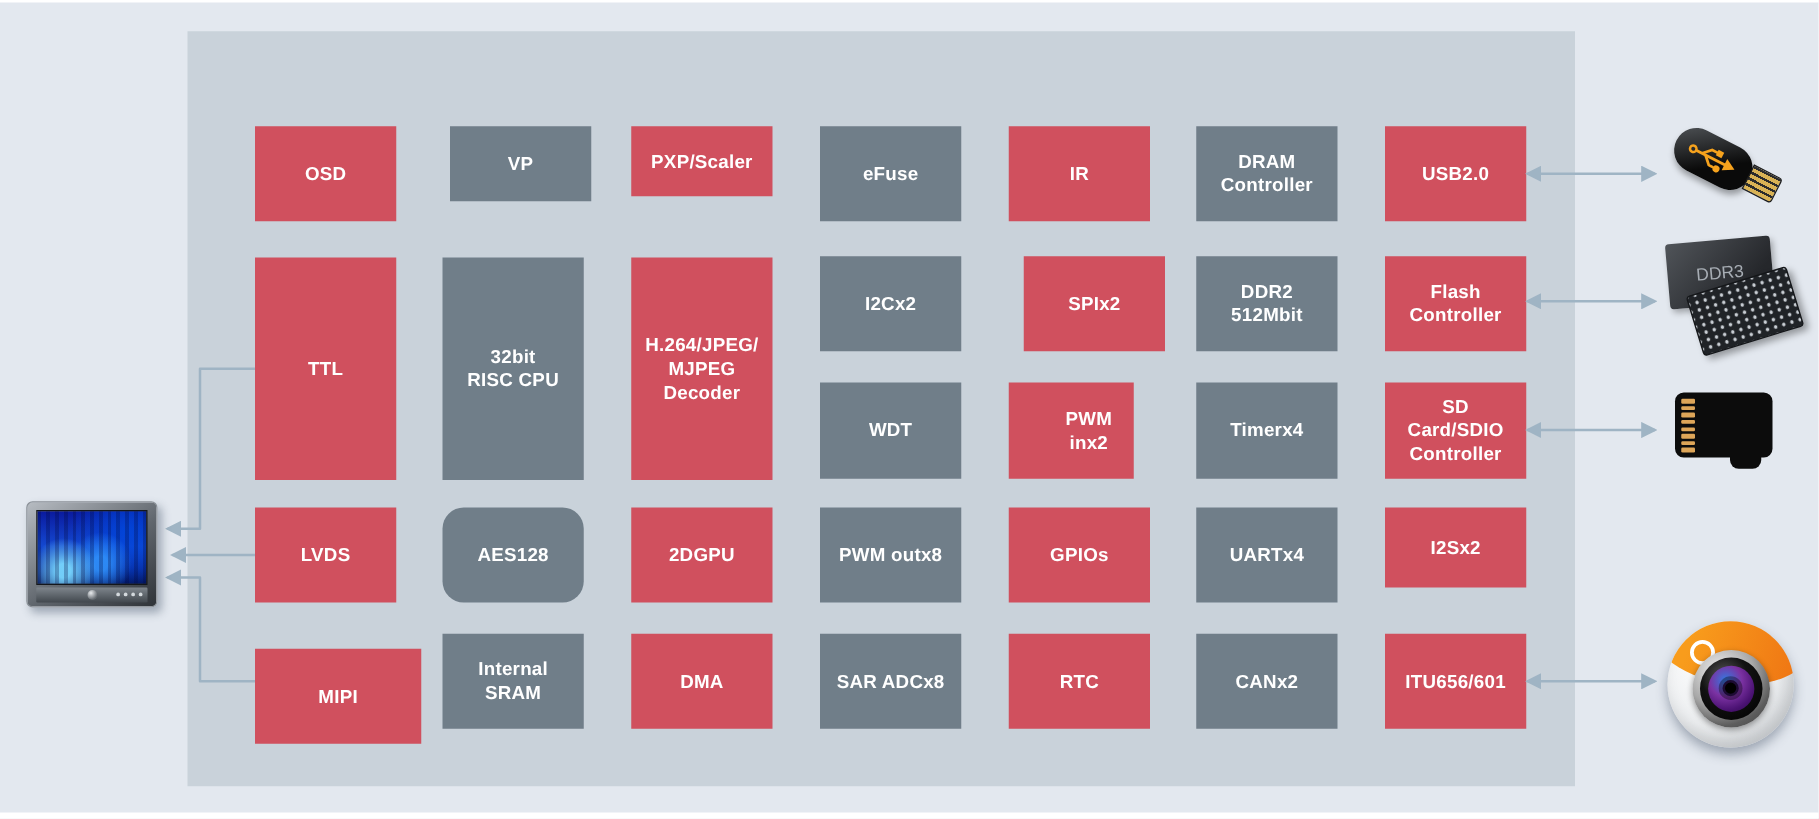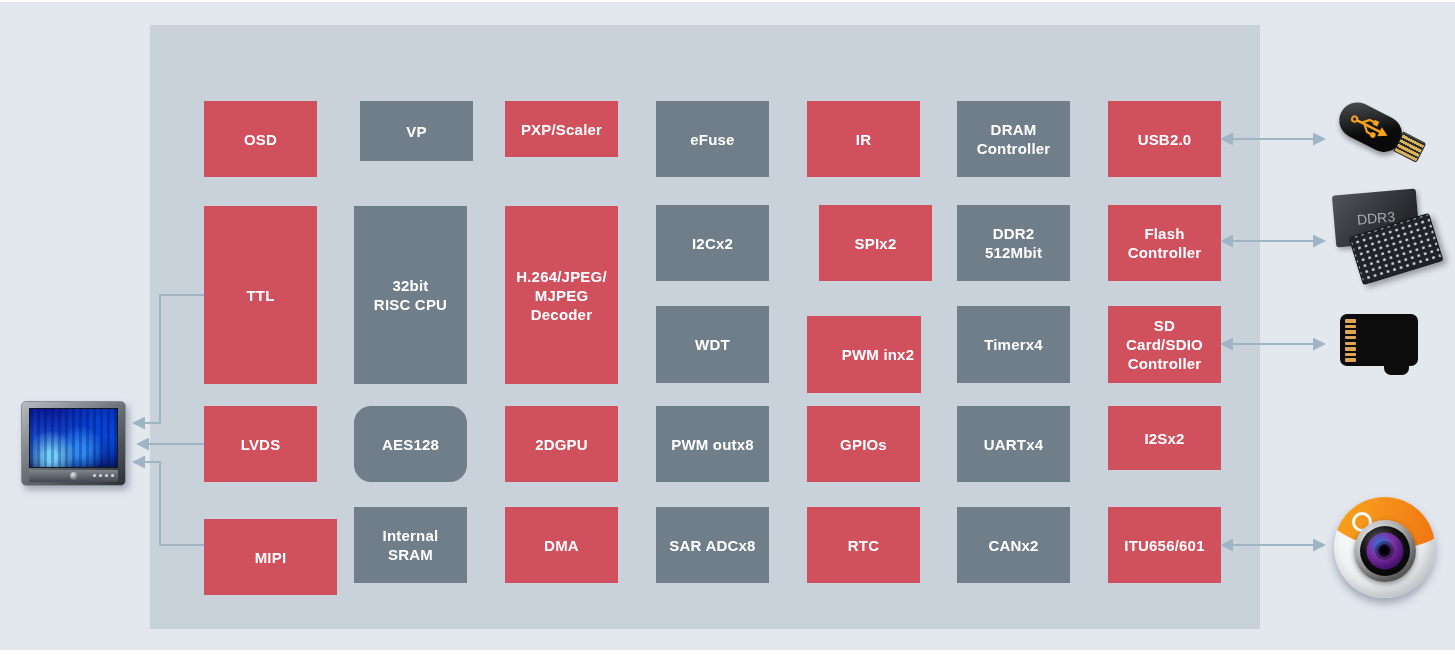--- a/index.html
+++ b/index.html
@@ -115,21 +115,21 @@
       <div class="block red" style="left: 355px; top: 181px; width: 113px; height: 178px;">H.264/JPEG/
 MJPEG
 Decoder</div>
       <div class="block slate" style="left: 506px; top: 180px; width: 113px; height: 76px;">I2Cx2</div>
       <div class="block red" style="left: 657px; top: 180px; width: 113px; height: 76px; margin-left: 12px;">SPIx2</div>
       <div class="block slate" style="left: 807px; top: 180px; width: 113px; height: 76px;">DDR2
 512Mbit</div>
       <div class="block red" style="left: 958px; top: 180px; width: 113px; height: 76px;">Flash
 Controller</div>
       <div class="block slate" style="left: 506px; top: 281px; width: 113px; height: 77px;">WDT</div>
-      <div class="block red" style="left: 657px; top: 291px; width: 114px; height: 77px; padding-left: 28px;">PWM inx2</div>
+      <div class="block red" style="left: 657px; top: 281px; width: 100px; height: 77px; padding-left: 28px;">PWM inx2</div>
       <div class="block slate" style="left: 807px; top: 281px; width: 113px; height: 77px;">Timerx4</div>
       <div class="block red" style="left: 958px; top: 281px; width: 113px; height: 77px;">SD
 Card/SDIO
 Controller</div>
       <div class="block red" style="left: 54px; top: 381px; width: 113px; height: 76px;">LVDS</div>
       <div class="block slate" style="left: 204px; top: 381px; width: 113px; height: 76px; border-radius: 17px;">AES128</div>
       <div class="block red" style="left: 355px; top: 381px; width: 113px; height: 76px;">2DGPU</div>
       <div class="block slate" style="left: 506px; top: 381px; width: 113px; height: 76px;">PWM outx8</div>
       <div class="block red" style="left: 657px; top: 381px; width: 113px; height: 76px;">GPIOs</div>
       <div class="block slate" style="left: 807px; top: 381px; width: 113px; height: 76px;">UARTx4</div>

